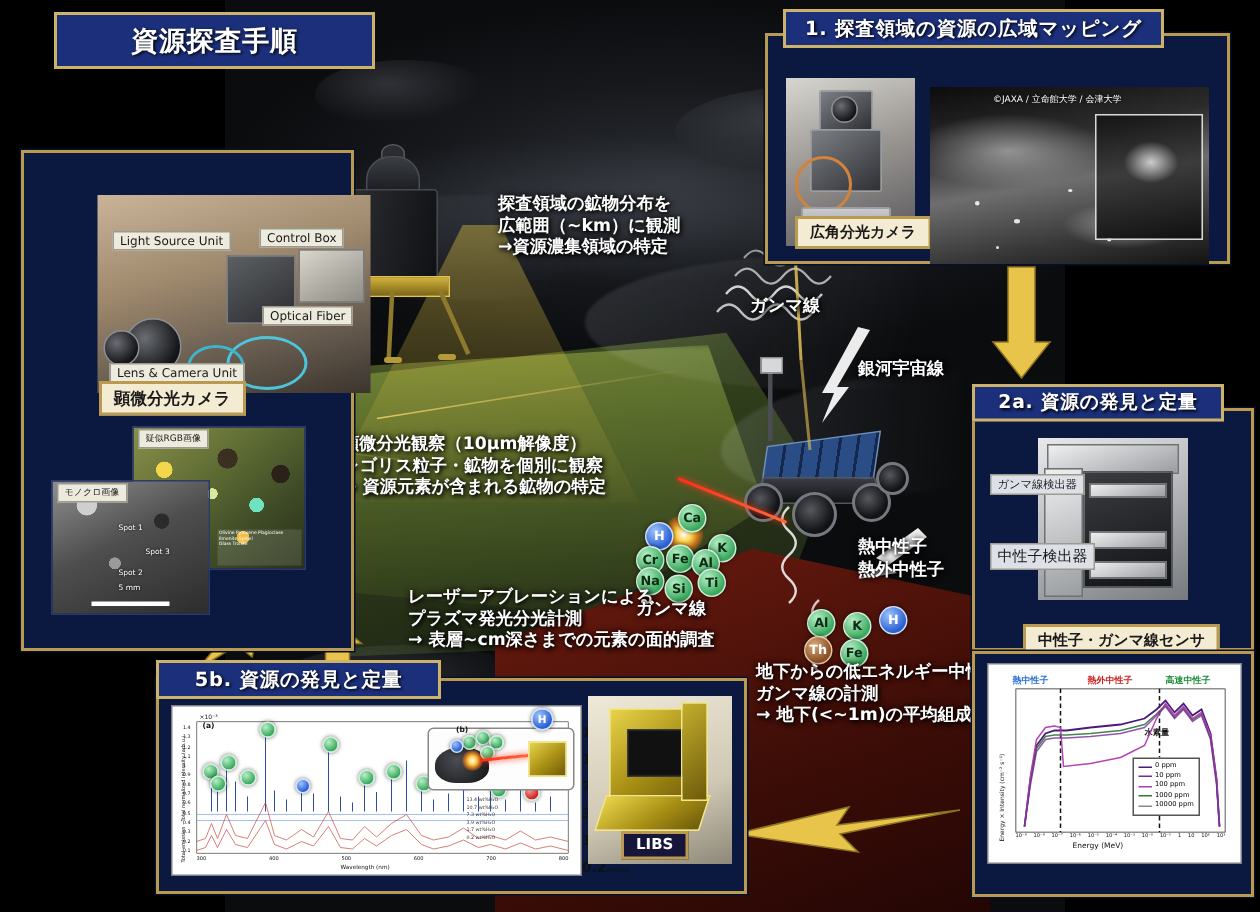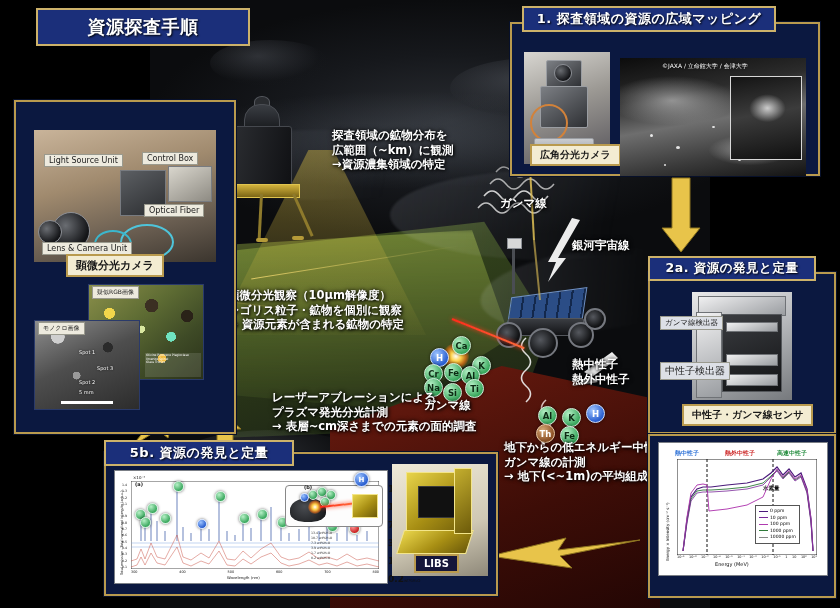--- a/index.html
+++ b/index.html
@@ -80,21 +80,21 @@
   #main-title{left:36px;top:8px;width:210px;height:34px;font-size:18px;}
 
   
   .photo{position:absolute;overflow:hidden;background:#111;}
   .cap{position:absolute;background:#edeade;color:#1b1b1b;font-size:8px;padding:1px 4px;border:1px solid #9a9a8e;white-space:nowrap;}
   .cap-gold{position:absolute;background:#f3ecd2;color:#1a1a1a;border:2px solid #b99a4e;font-size:11px;font-weight:bold;padding:2px 8px;white-space:nowrap;}
   .cap-dark{position:absolute;background:#15163a;color:#fff;border:2px solid #b99a4e;font-size:11px;font-weight:bold;padding:2px 8px;white-space:nowrap;}
 
   
   .labphoto{background:
-    linear-gradient(165deg,#c9b49a 0%,#a08a6e 38%,#6b5f52 70%,#3b352e 100%);}
+    linear-gradient(165deg,#c9b49a 0%,#a08a6e 38%,#6b5f52 70%,#3b352e 100%); margin-left: 31px;}
   .lab-box{position:absolute;background:linear-gradient(150deg,#5c5f63,#2b2d30);border:1px solid #787b80;}
   .lab-wire{position:absolute;border:2px solid #4fc7dd;border-radius:50%;background:transparent;}
   .lab-lens{position:absolute;border-radius:50%;background:radial-gradient(circle at 35% 35%,#6a6d72,#141518 70%);border:1px solid #8b8e94;}
 
   
   .rgbimg{background:
     radial-gradient(circle 9px at 18% 30%, #f2d64b 0 60%, rgba(0,0,0,0) 62%),
     radial-gradient(circle 11px at 55% 22%, #3b2f22 0 60%, rgba(0,0,0,0) 62%),
     radial-gradient(circle 8px at 72% 55%, #6fe3c0 0 60%, rgba(0,0,0,0) 62%),
     radial-gradient(circle 7px at 35% 68%, #e8c232 0 60%, rgba(0,0,0,0) 62%),
@@ -295,21 +295,21 @@
     <div class="photo sensorphoto" style="left:42px;top:18px;width:100px;height:108px;">
       <div class="sensor-box" style="left:6px;top:4px;width:86px;height:18px;"></div>
       <div class="sensor-box" style="left:4px;top:20px;width:24px;height:84px;"></div>
       <div class="sensor-dark" style="left:30px;top:22px;width:58px;height:76px;"></div>
       <div class="sensor-box" style="left:34px;top:30px;width:50px;height:8px;"></div>
       <div class="sensor-box" style="left:34px;top:62px;width:50px;height:10px;"></div>
       <div class="sensor-box" style="left:34px;top:82px;width:50px;height:10px;"></div>
     </div>
     <div class="cap" style="left:10px;top:42px;font-size:7.5px;background:#dde0e6;">ガンマ線検出器</div>
     <div class="cap" style="left:10px;top:88px;font-size:10px;background:#dde0e6;">中性子検出器</div>
-    <div class="cap-gold" style="left:32px;top:130px;font-size:10px;">中性子・ガンマ線センサ</div>
+    <div class="cap-gold" style="left:32px;top:142px;font-size:10px;">中性子・ガンマ線センサ</div>
   </div>
   <div class="panel-title" style="left:648px;top:256px;width:164px;height:21px;font-size:12.5px;">2a. 資源の発見と定量</div>
 
   <div class="panel" style="left:648px;top:434px;width:184px;height:160px;">
     <div class="chartbox" style="left:8px;top:6px;width:168px;height:132px;">
       <div class="cy-label" style="left:6px;top:118px;font-size:4px;">Energy × Intensity (cm⁻² s⁻¹)</div>
 
       <div class="zone" style="left:16px;top:6px;color:#2a6fd6;">熱中性子</div>
       <div class="zone" style="left:66px;top:6px;color:#cc2222;">熱外中性子</div>
       <div class="zone" style="left:118px;top:6px;color:#1f8a3a;">高速中性子</div>

